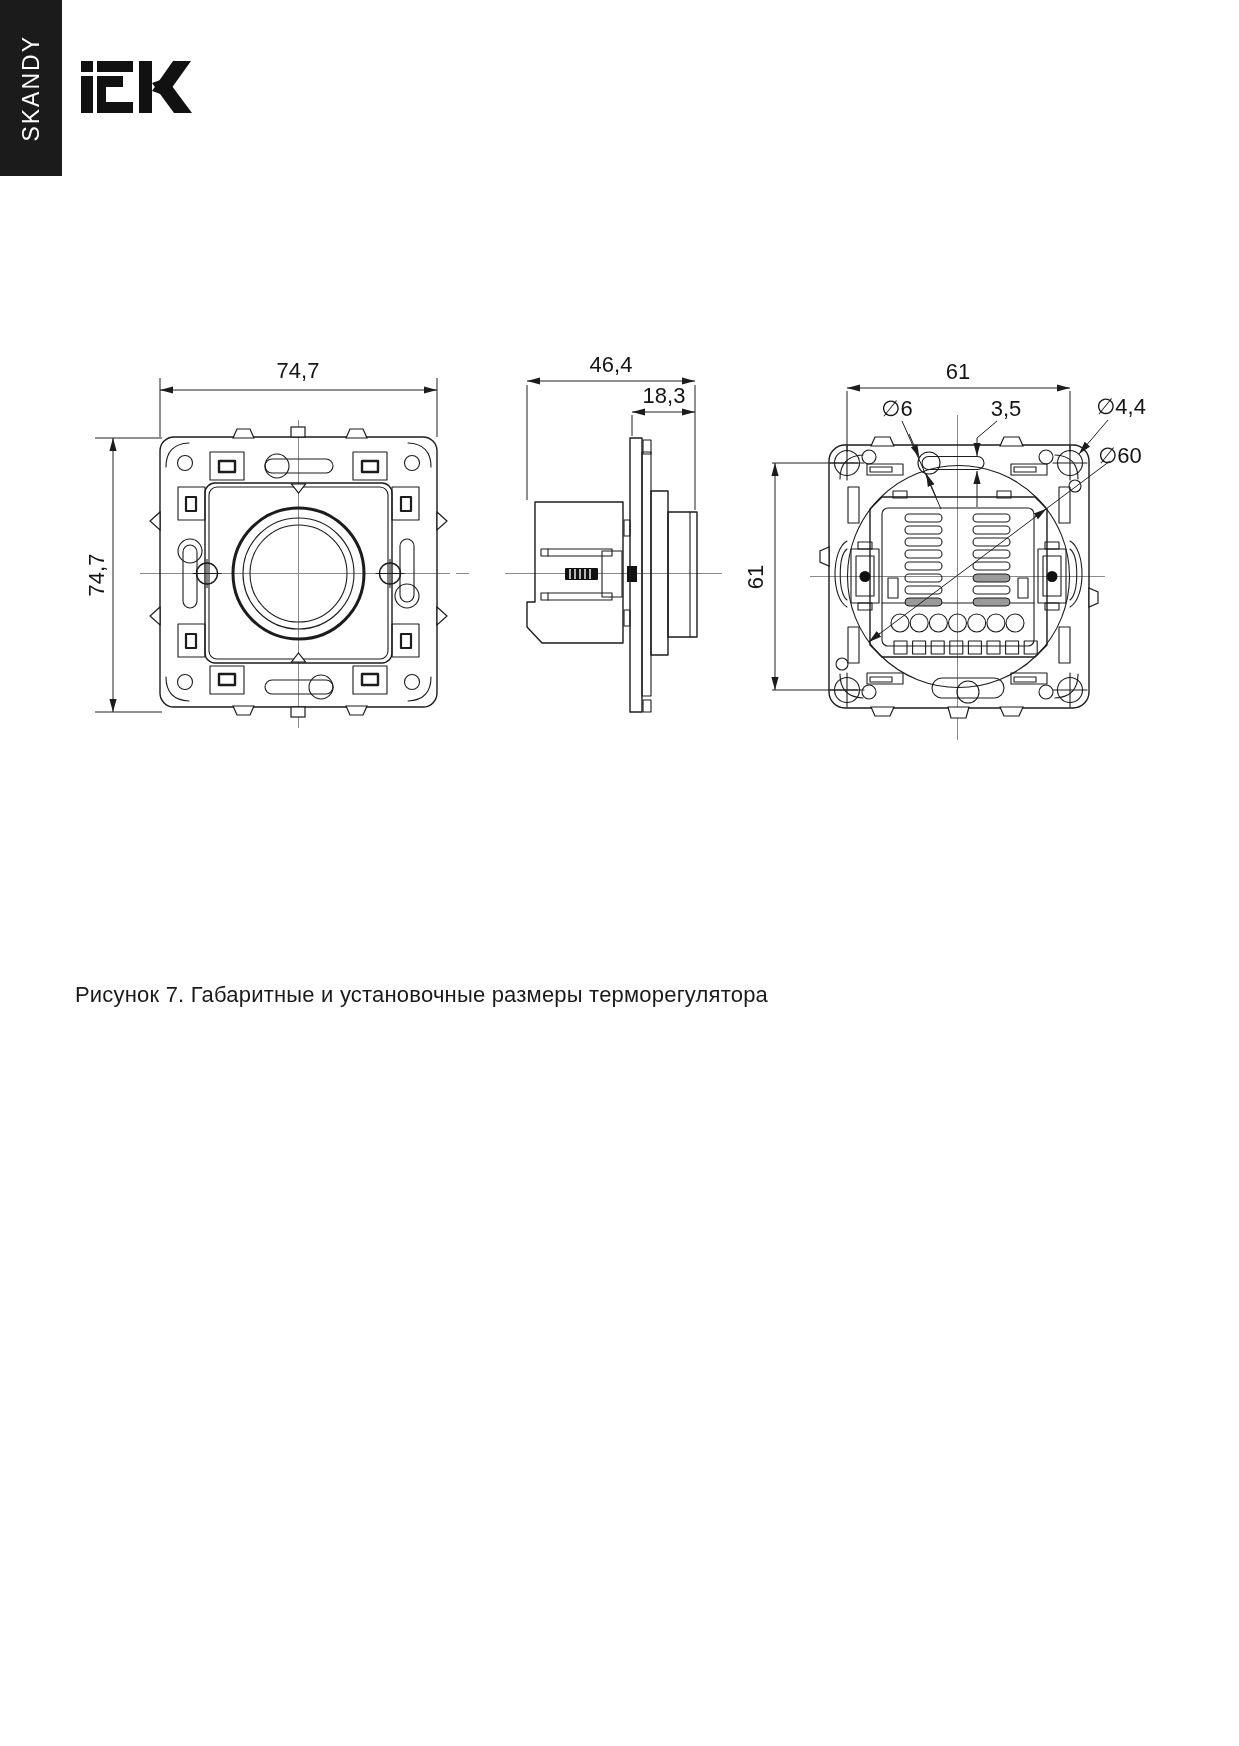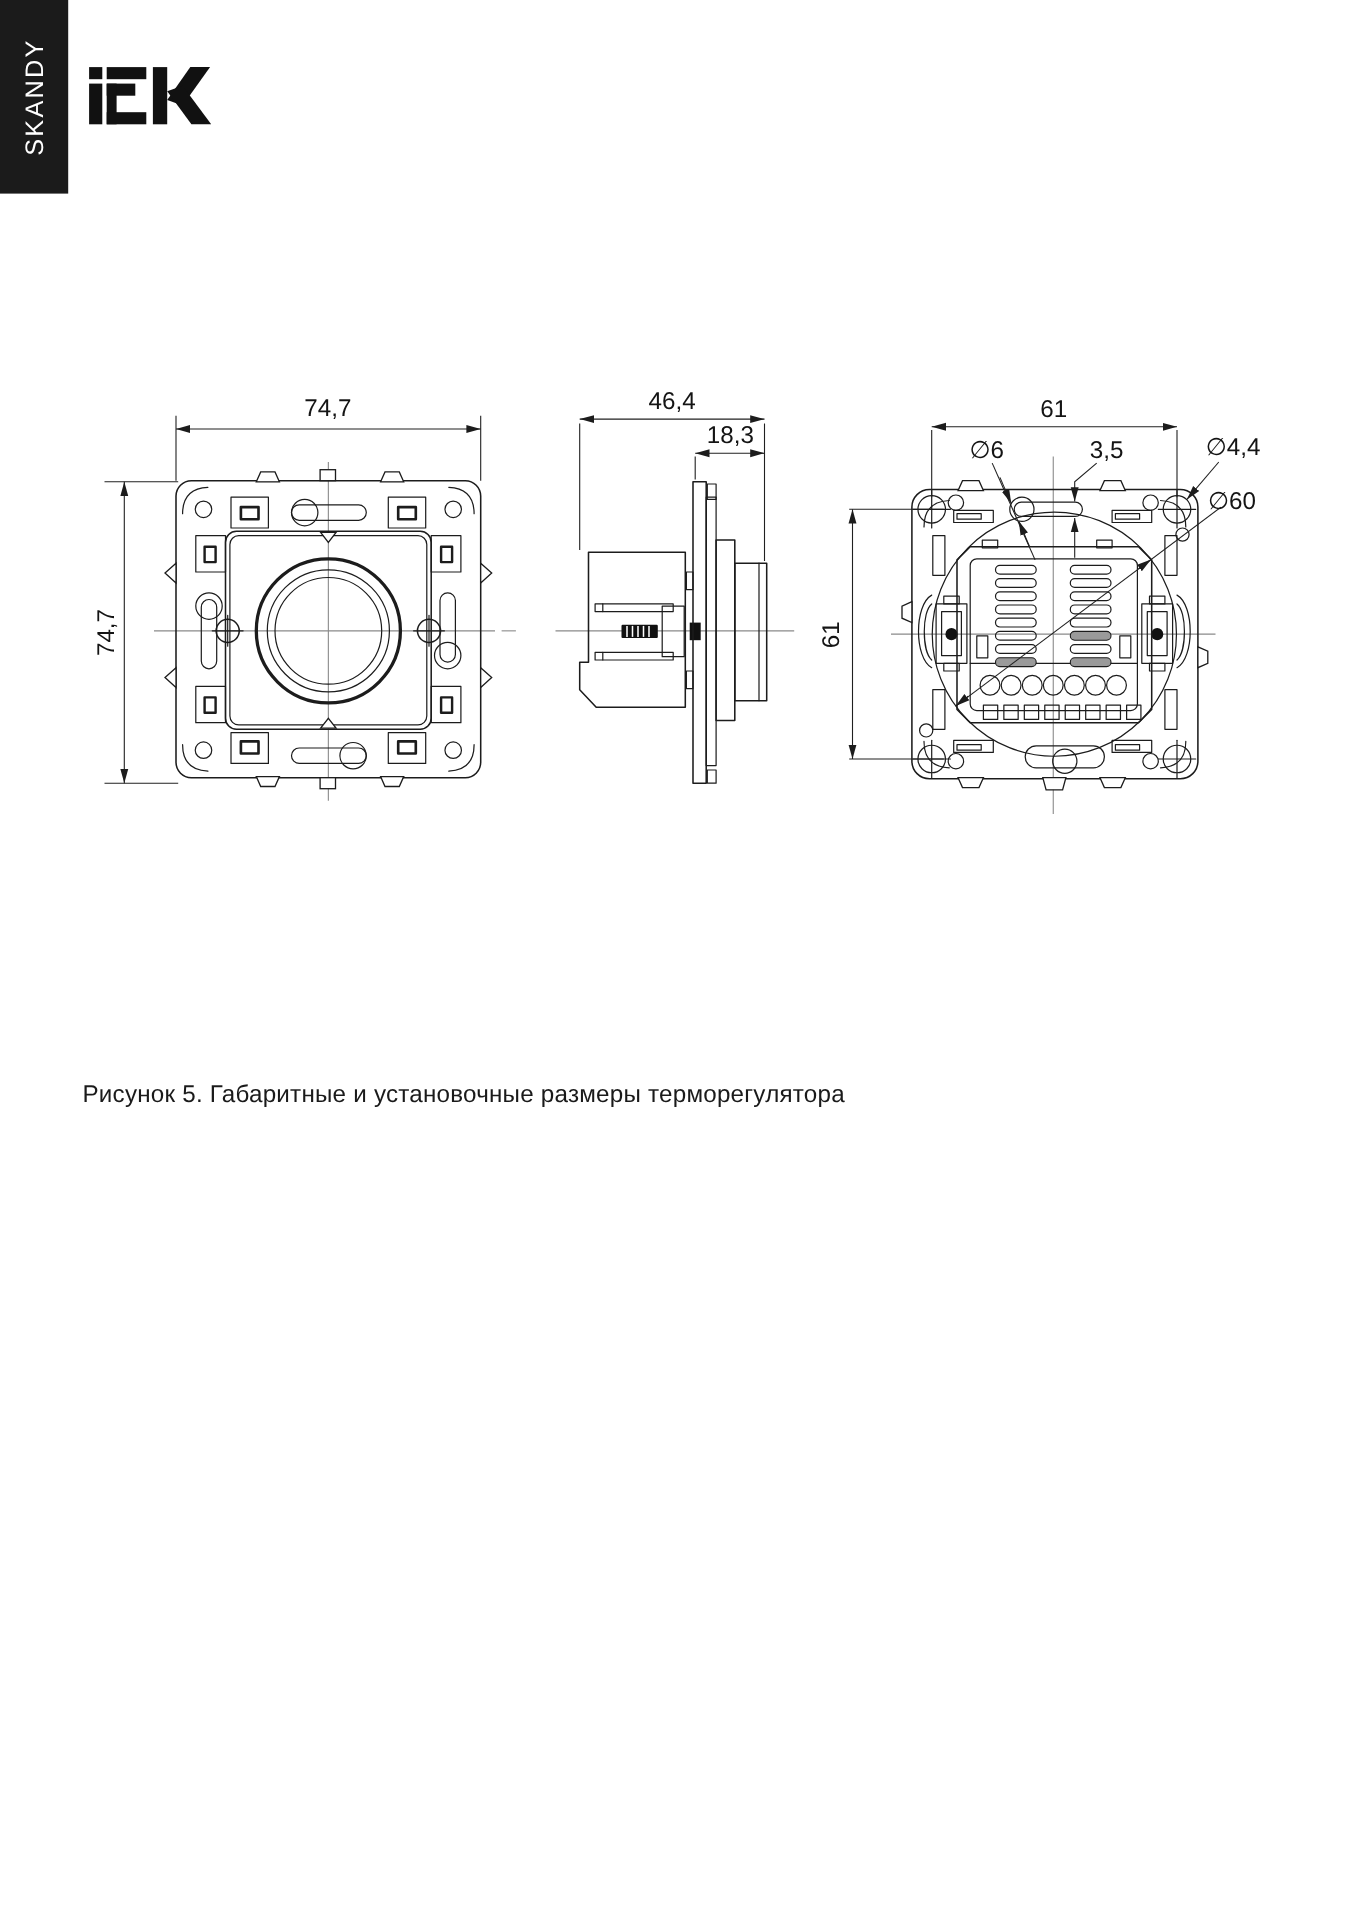--- a/index.html
+++ b/index.html
@@ -23,21 +23,21 @@
 </style>
 </head>
 <body>
 
 <div class="page">
 
   <div class="brandbar">
     <span>SKANDY</span>
   </div>
 
-  <div class="caption">Рисунок 5. Габаритные и установочные размеры терморегулятора</div>
+  <div class="caption">Рисунок 7. Габаритные и установочные размеры терморегулятора</div>
 
   <svg width="1239" height="1746" viewBox="0 0 1239 1746" style="position:absolute;left:0;top:0">
     <defs>
       <marker id="arr" markerWidth="14" markerHeight="10" refX="13" refY="5" orient="auto-start-reverse" markerUnits="userSpaceOnUse">
         <path d="M13,5 L0,1.4 L0,8.6 Z" fill="#1c1c1c"></path>
       </marker>
     </defs>
 
     <g aria-label="IEK">
       <rect class="blk" x="81" y="61" width="12" height="11"></rect>

